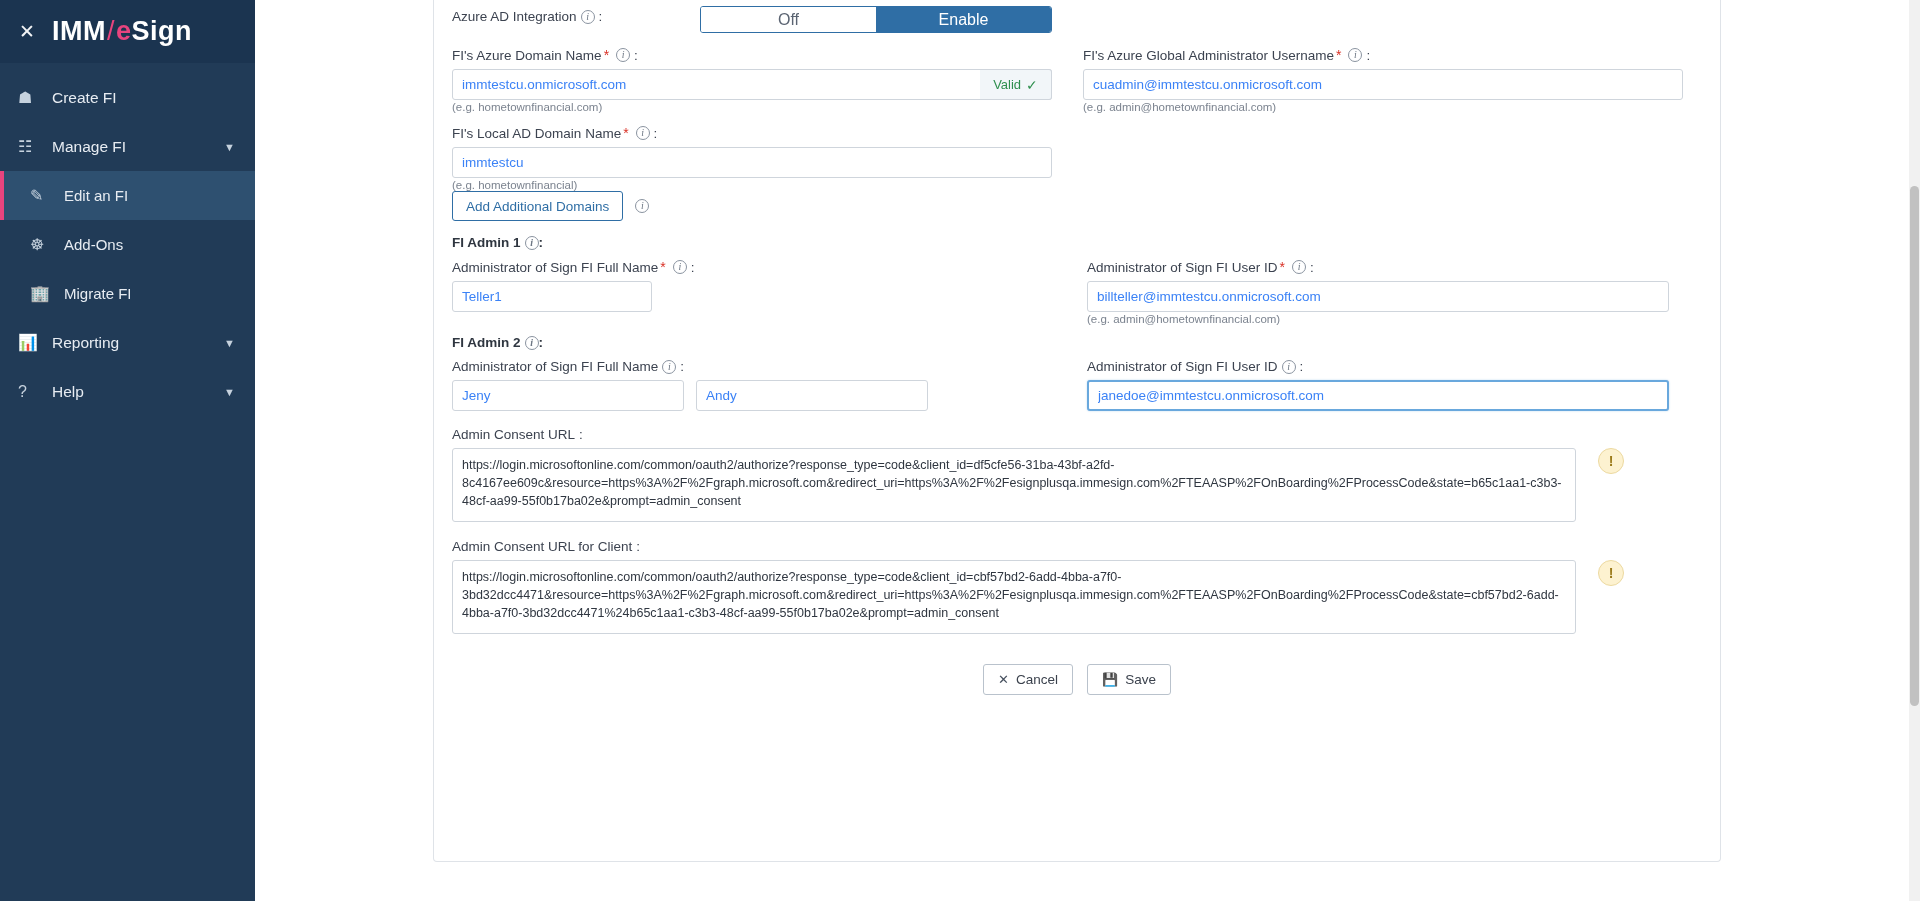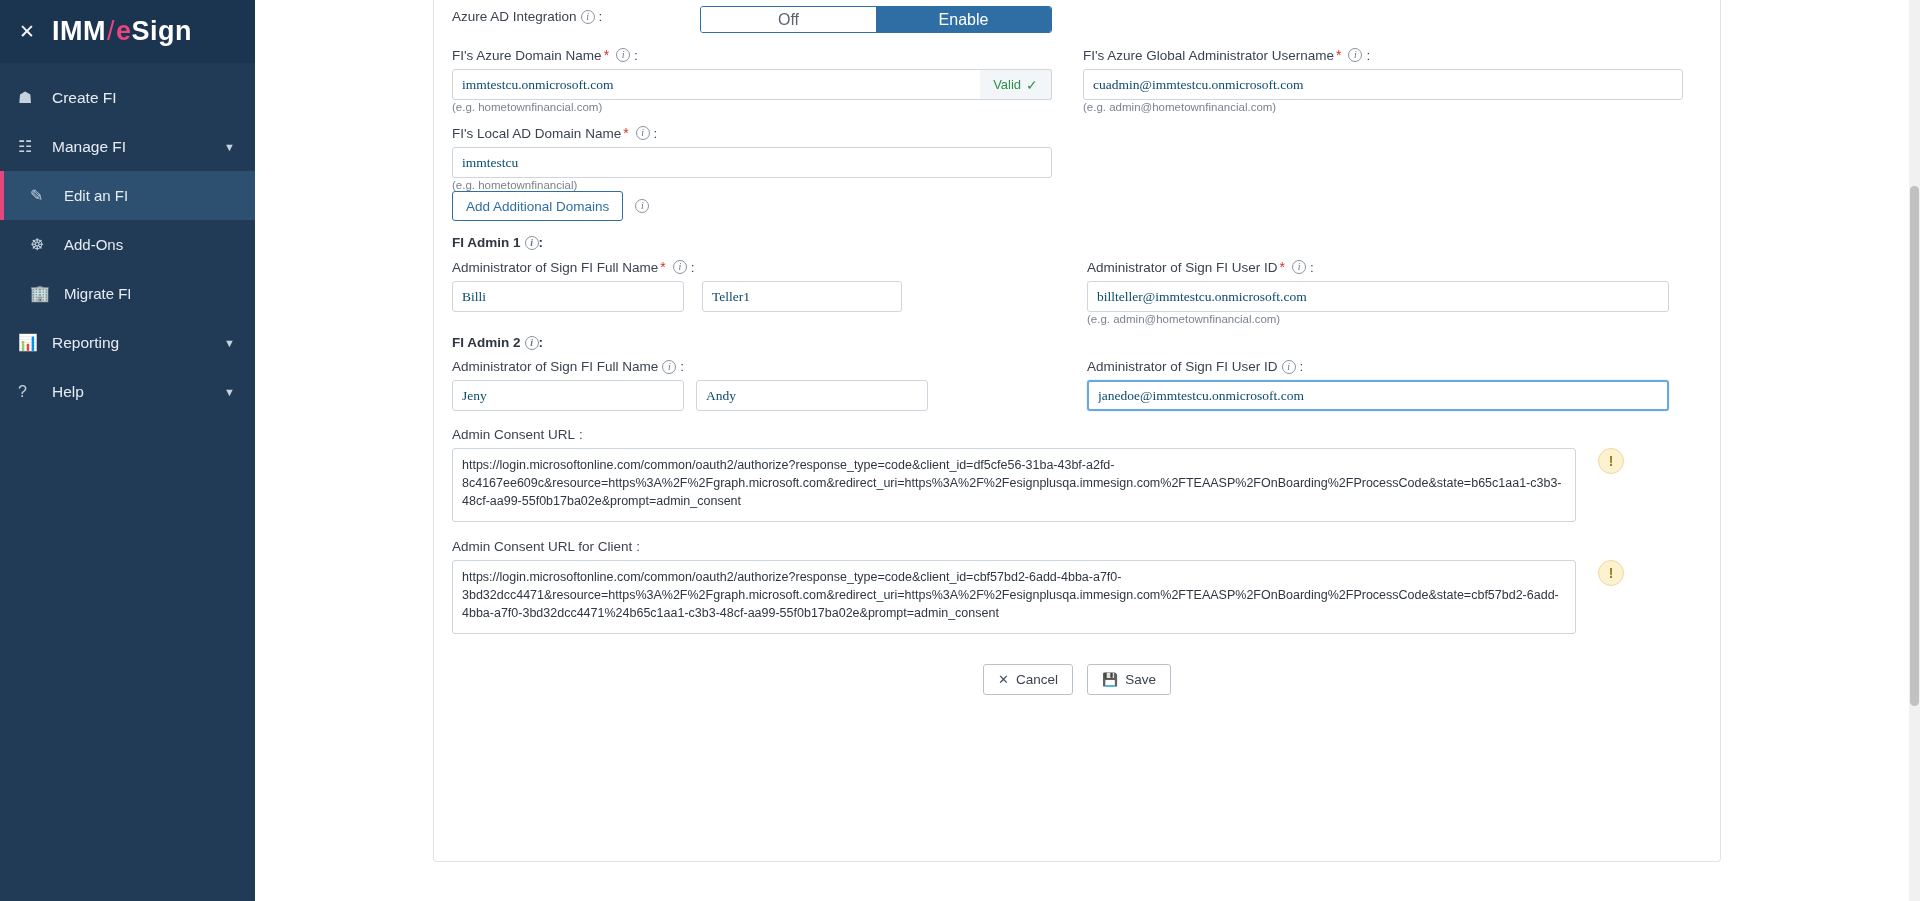--- a/index.html
+++ b/index.html
@@ -147,24 +147,24 @@
     color: #7b838f;
     margin-top: 1px;
   }
 
   input.tb {
     height: 31px;
     border: 1px solid #cfd5dc;
     border-radius: 3px;
     padding: 0 9px;
     font-size: 13.5px;
-    color: #0c4a6e;
+    color: #3b82f6;
     background: #ffffff;
     outline: none;
-    font-family: Liberation Serif, serif;
+    font-family: Liberation Sans, sans-serif;
   }
   .focused {
     border: 2px solid #69a8dd !important;
     box-shadow: 0 0 2px rgba(90,160,220,.4);
   }
 
   .field-wrap { position: relative; }
   .valid-box {
     position: absolute;
     right: 0; top: 0;
@@ -415,21 +415,20 @@
 
       <div class="row" style="margin-top:9px;">
         <div class="col-left">
           <div class="lbl">
             <span>Administrator of Sign FI Full Name</span>
             <span class="star">*</span>
             <span class="info">i</span>
             <span class="colon">:</span>
           </div>
           <div style="display:flex;gap:18px;">
-            <input class="tb" style="width: 232px;" value="Billi">
             <input class="tb" style="width: 200px;" value="Teller1">
           </div>
         </div>
         <div class="col-right" style="margin-left:20px;">
           <div class="lbl">
             <span>Administrator of Sign FI User ID</span>
             <span class="star">*</span>
             <span class="info">i</span>
             <span class="colon">:</span>
           </div>

